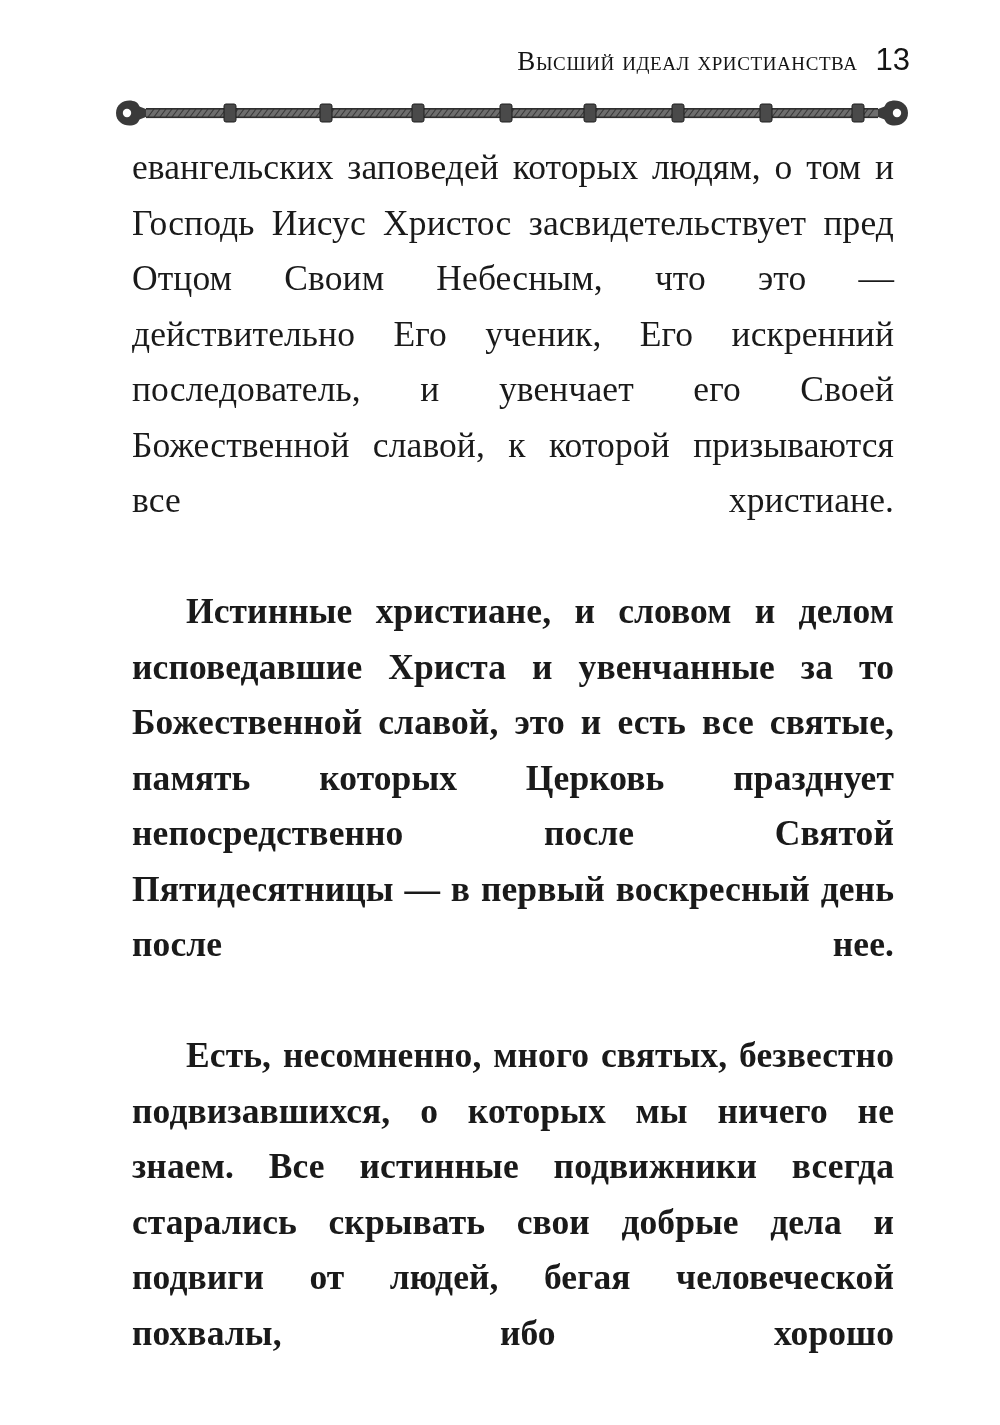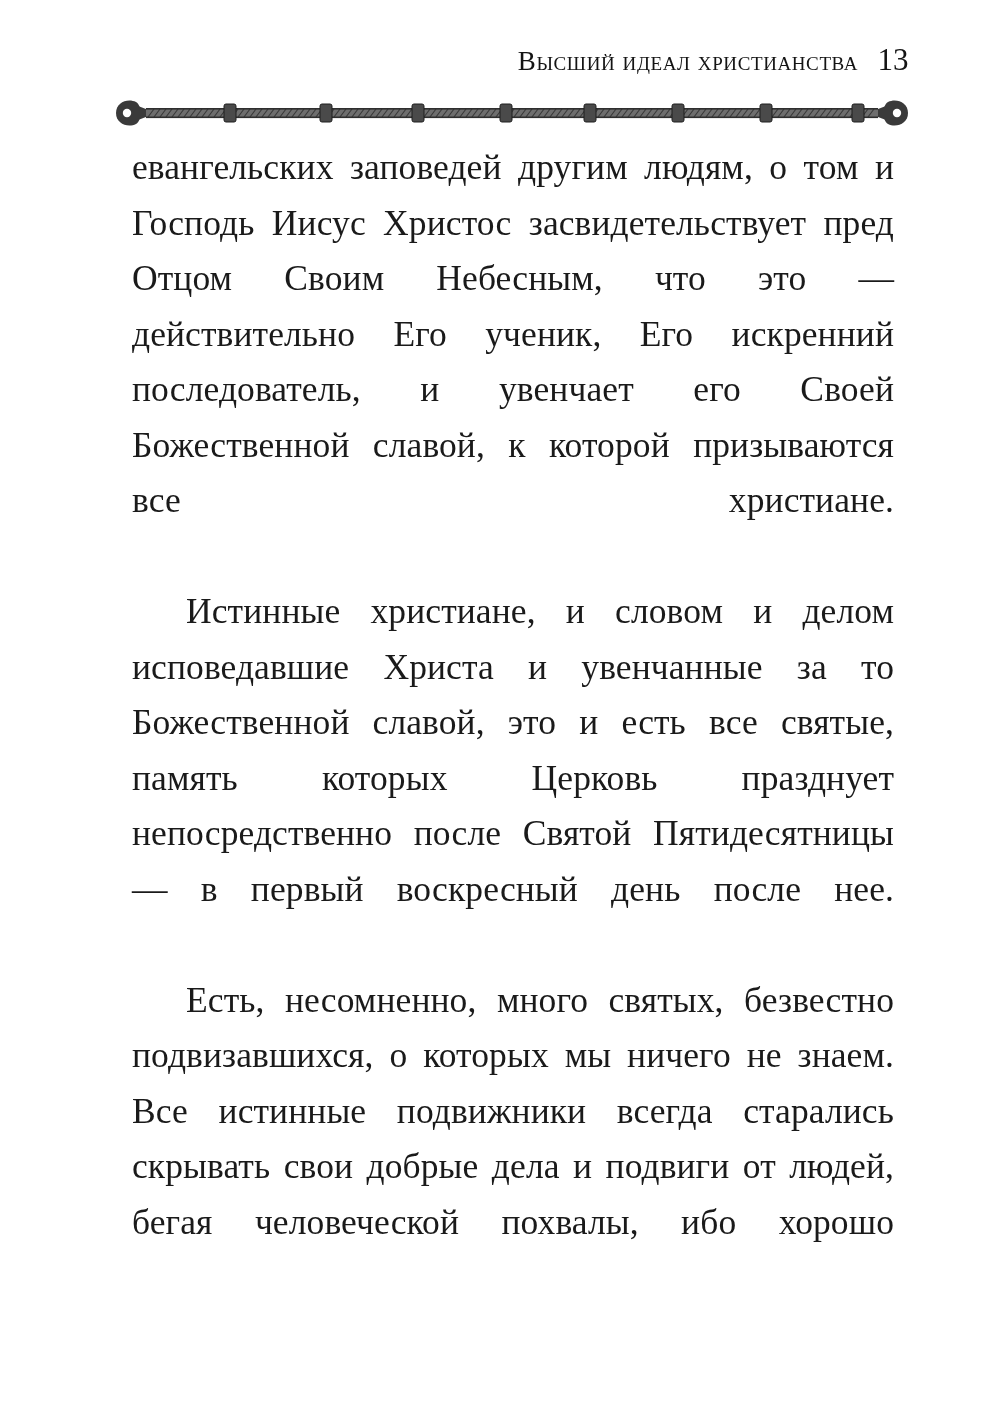--- a/index.html
+++ b/index.html
@@ -39,21 +39,21 @@
   }
   .running-title {
     font-family: "Liberation Serif", "DejaVu Serif", serif;
     font-size: 27px;
     letter-spacing: 0.6px;
     color: #141414;
     white-space: nowrap;
     font-variant: small-caps;
   }
   .folio {
-    font-family: Liberation Serif, serif;
+    font-family: Liberation Sans, sans-serif;
     font-size: 31px;
     color: #141414;
     min-width: 34px;
     text-align: center;
   }
 
   
   .ornament {
     position: absolute;
     left: 112px;
@@ -79,20 +79,21 @@
     color: #1a1a1a;
     letter-spacing: 0.1px;
     -webkit-hyphens: none;
     hyphens: none;
   }
   .para.indent {
     text-indent: 54px;
   }
   .para + .para {
     margin-top: 0px;
+    font-weight: bold;
   }
   
   .para::after {
     content: "";
     display: inline-block;
     width: 100%;
   }
 </style>
 </head>
 <body>
@@ -136,18 +137,18 @@
         <g stroke="none" fill="#3a3a3a">
           <path d="M796 17 C796 6, 784 2, 776 6 C770 9, 770 25, 776 28 C784 32, 796 28, 796 17 Z"></path>
           <circle cx="785" cy="17" r="4.2" fill="#ffffff"></circle>
           <path d="M774 10 L766 13 L766 21 L774 24 Z"></path>
         </g>
       </g>
     </svg>
   </div>
 
   <div class="textblock">
-    <p class="para">евангельских заповедей другим людям, о том и Господь Иисус Христос засвидетельствует пред Отцом Своим Небесным, что это — действительно Его ученик, Его искренний последователь, и увенчает его Своей Божественной славой, к которой призываются все христиане.</p>
+    <p class="para">евангельских заповедей которых людям, о том и Господь Иисус Христос засвидетельствует пред Отцом Своим Небесным, что это — действительно Его ученик, Его искренний последователь, и увенчает его Своей Божественной славой, к которой призываются все христиане.</p>
     <p class="para indent">Истинные христиане, и словом и делом исповедавшие Христа и увенчанные за то Божественной славой, это и есть все святые, память которых Церковь празднует непосредственно после Святой Пятидесятницы — в первый воскресный день после нее.</p>
     <p class="para indent">Есть, несомненно, много святых, безвестно подвизавшихся, о которых мы ничего не знаем. Все истинные подвижники всегда старались скрывать свои добрые дела и подвиги от людей, бегая человеческой похвалы, ибо хорошо</p>
   </div>
 
 </div>
 
 </body></html>

